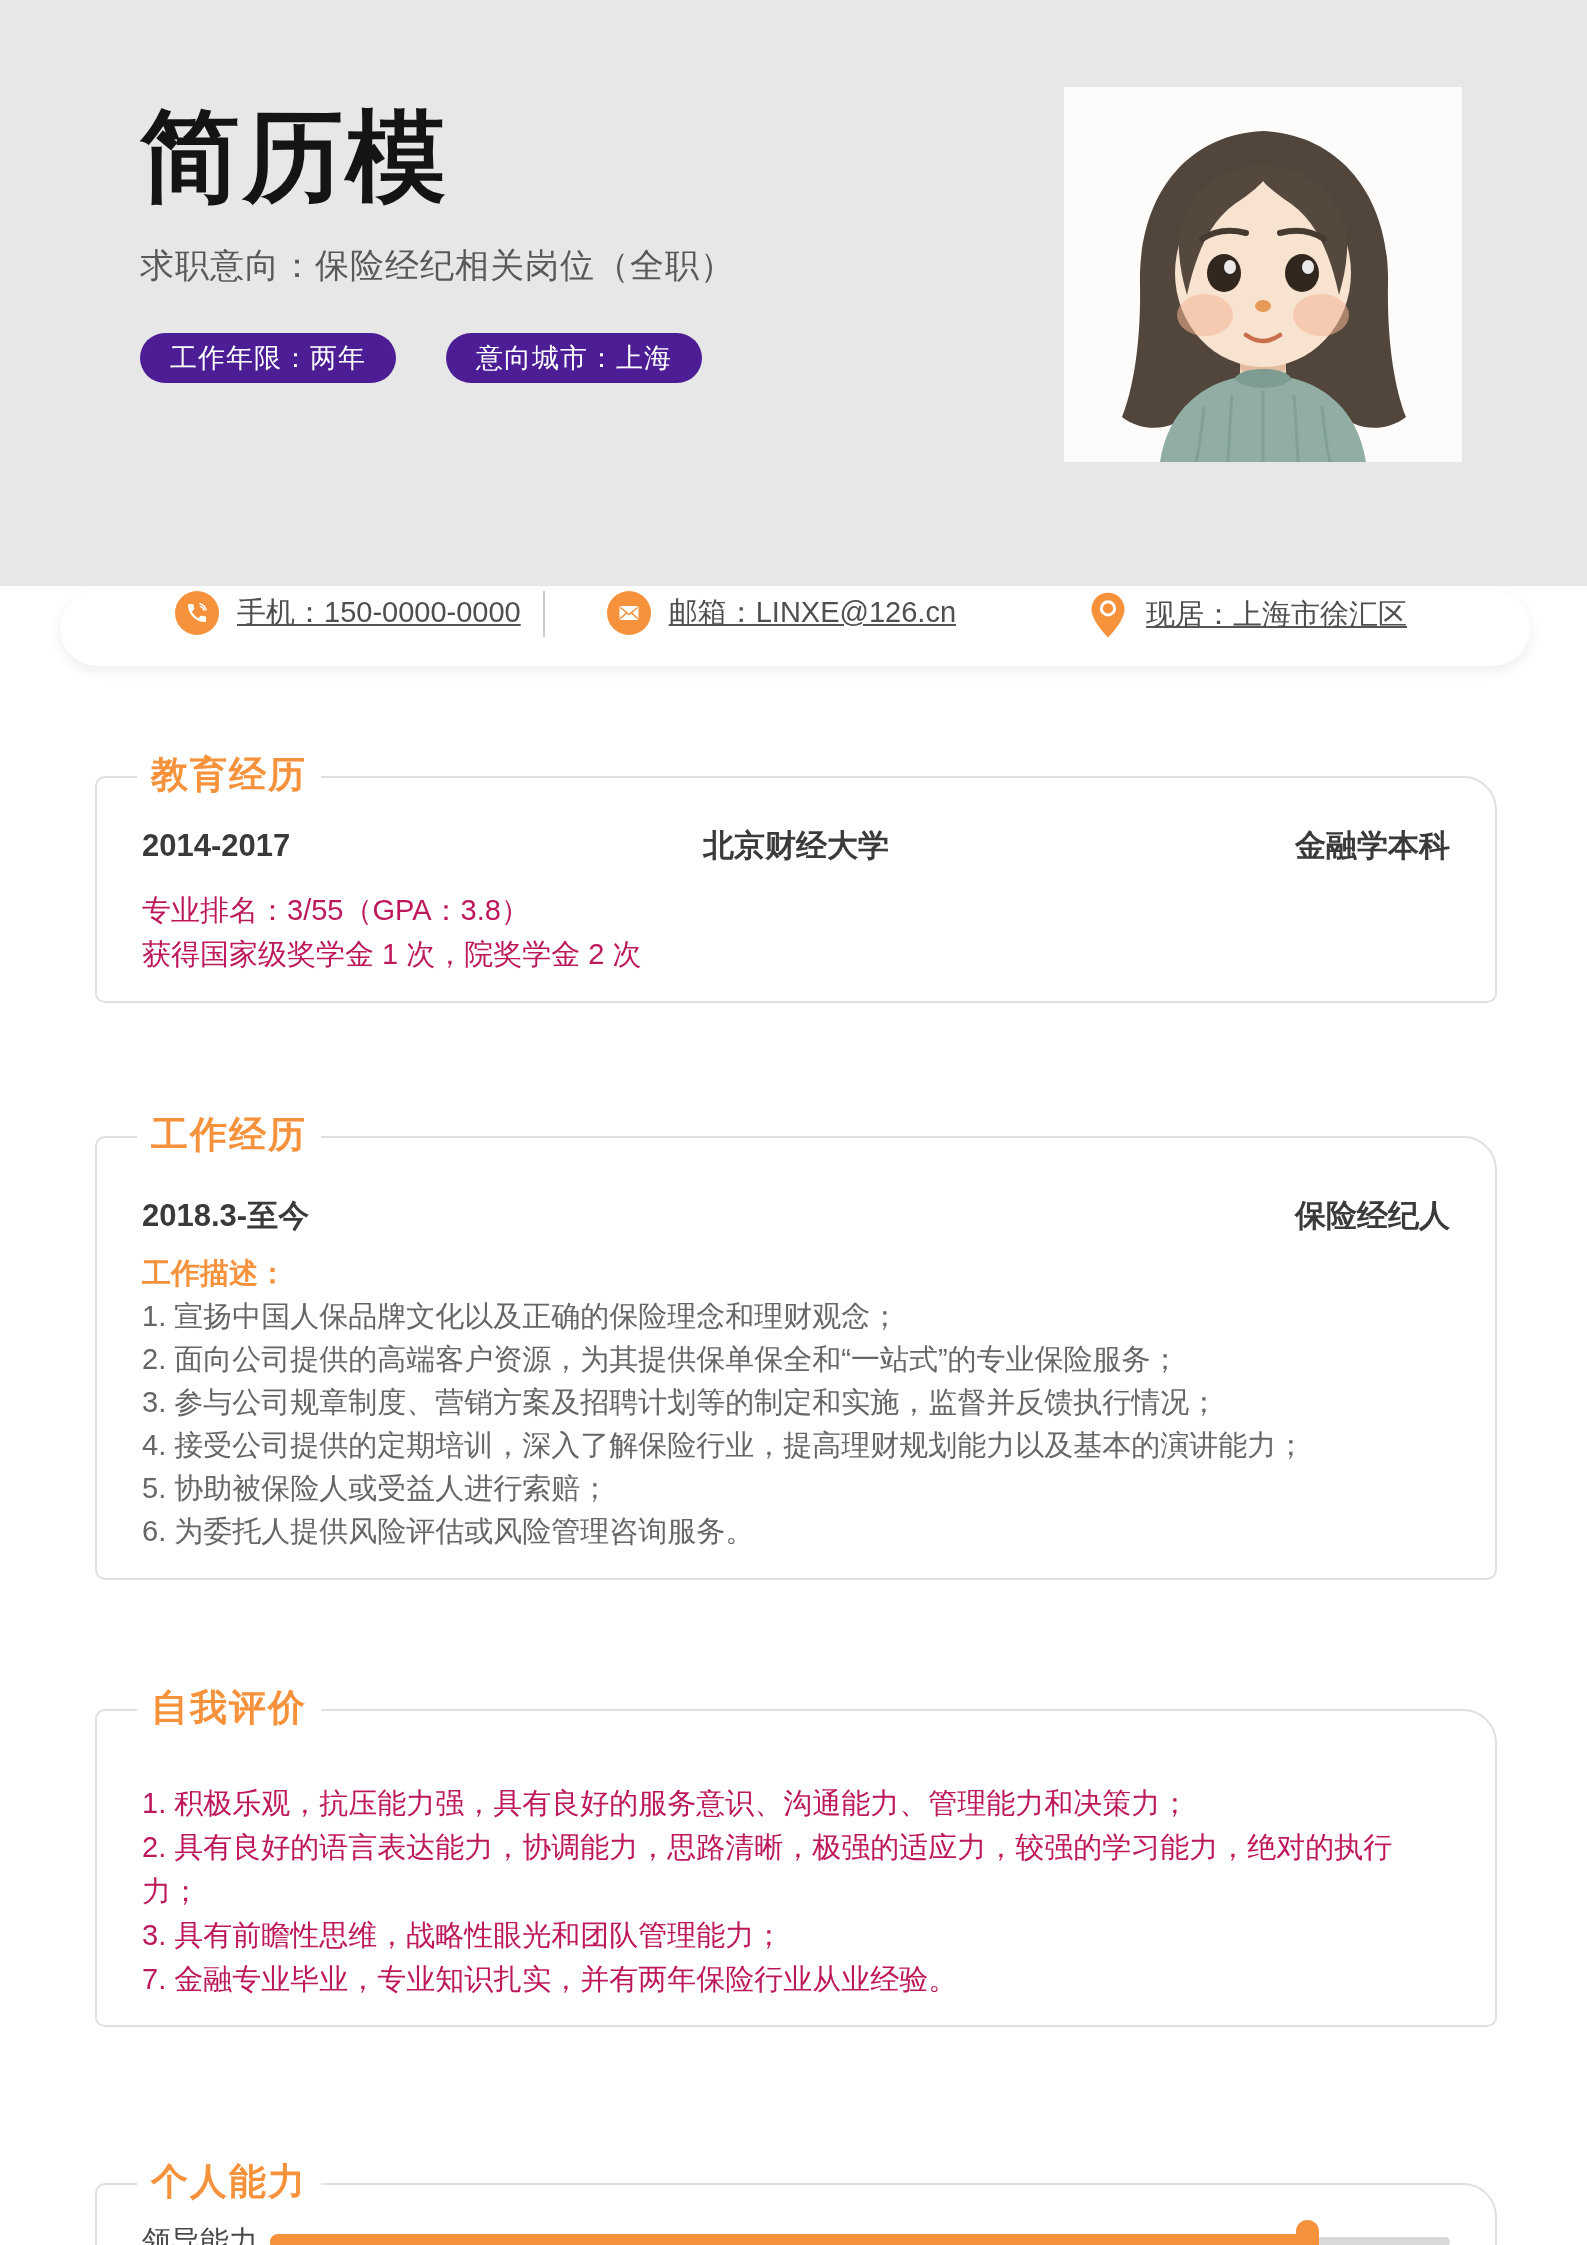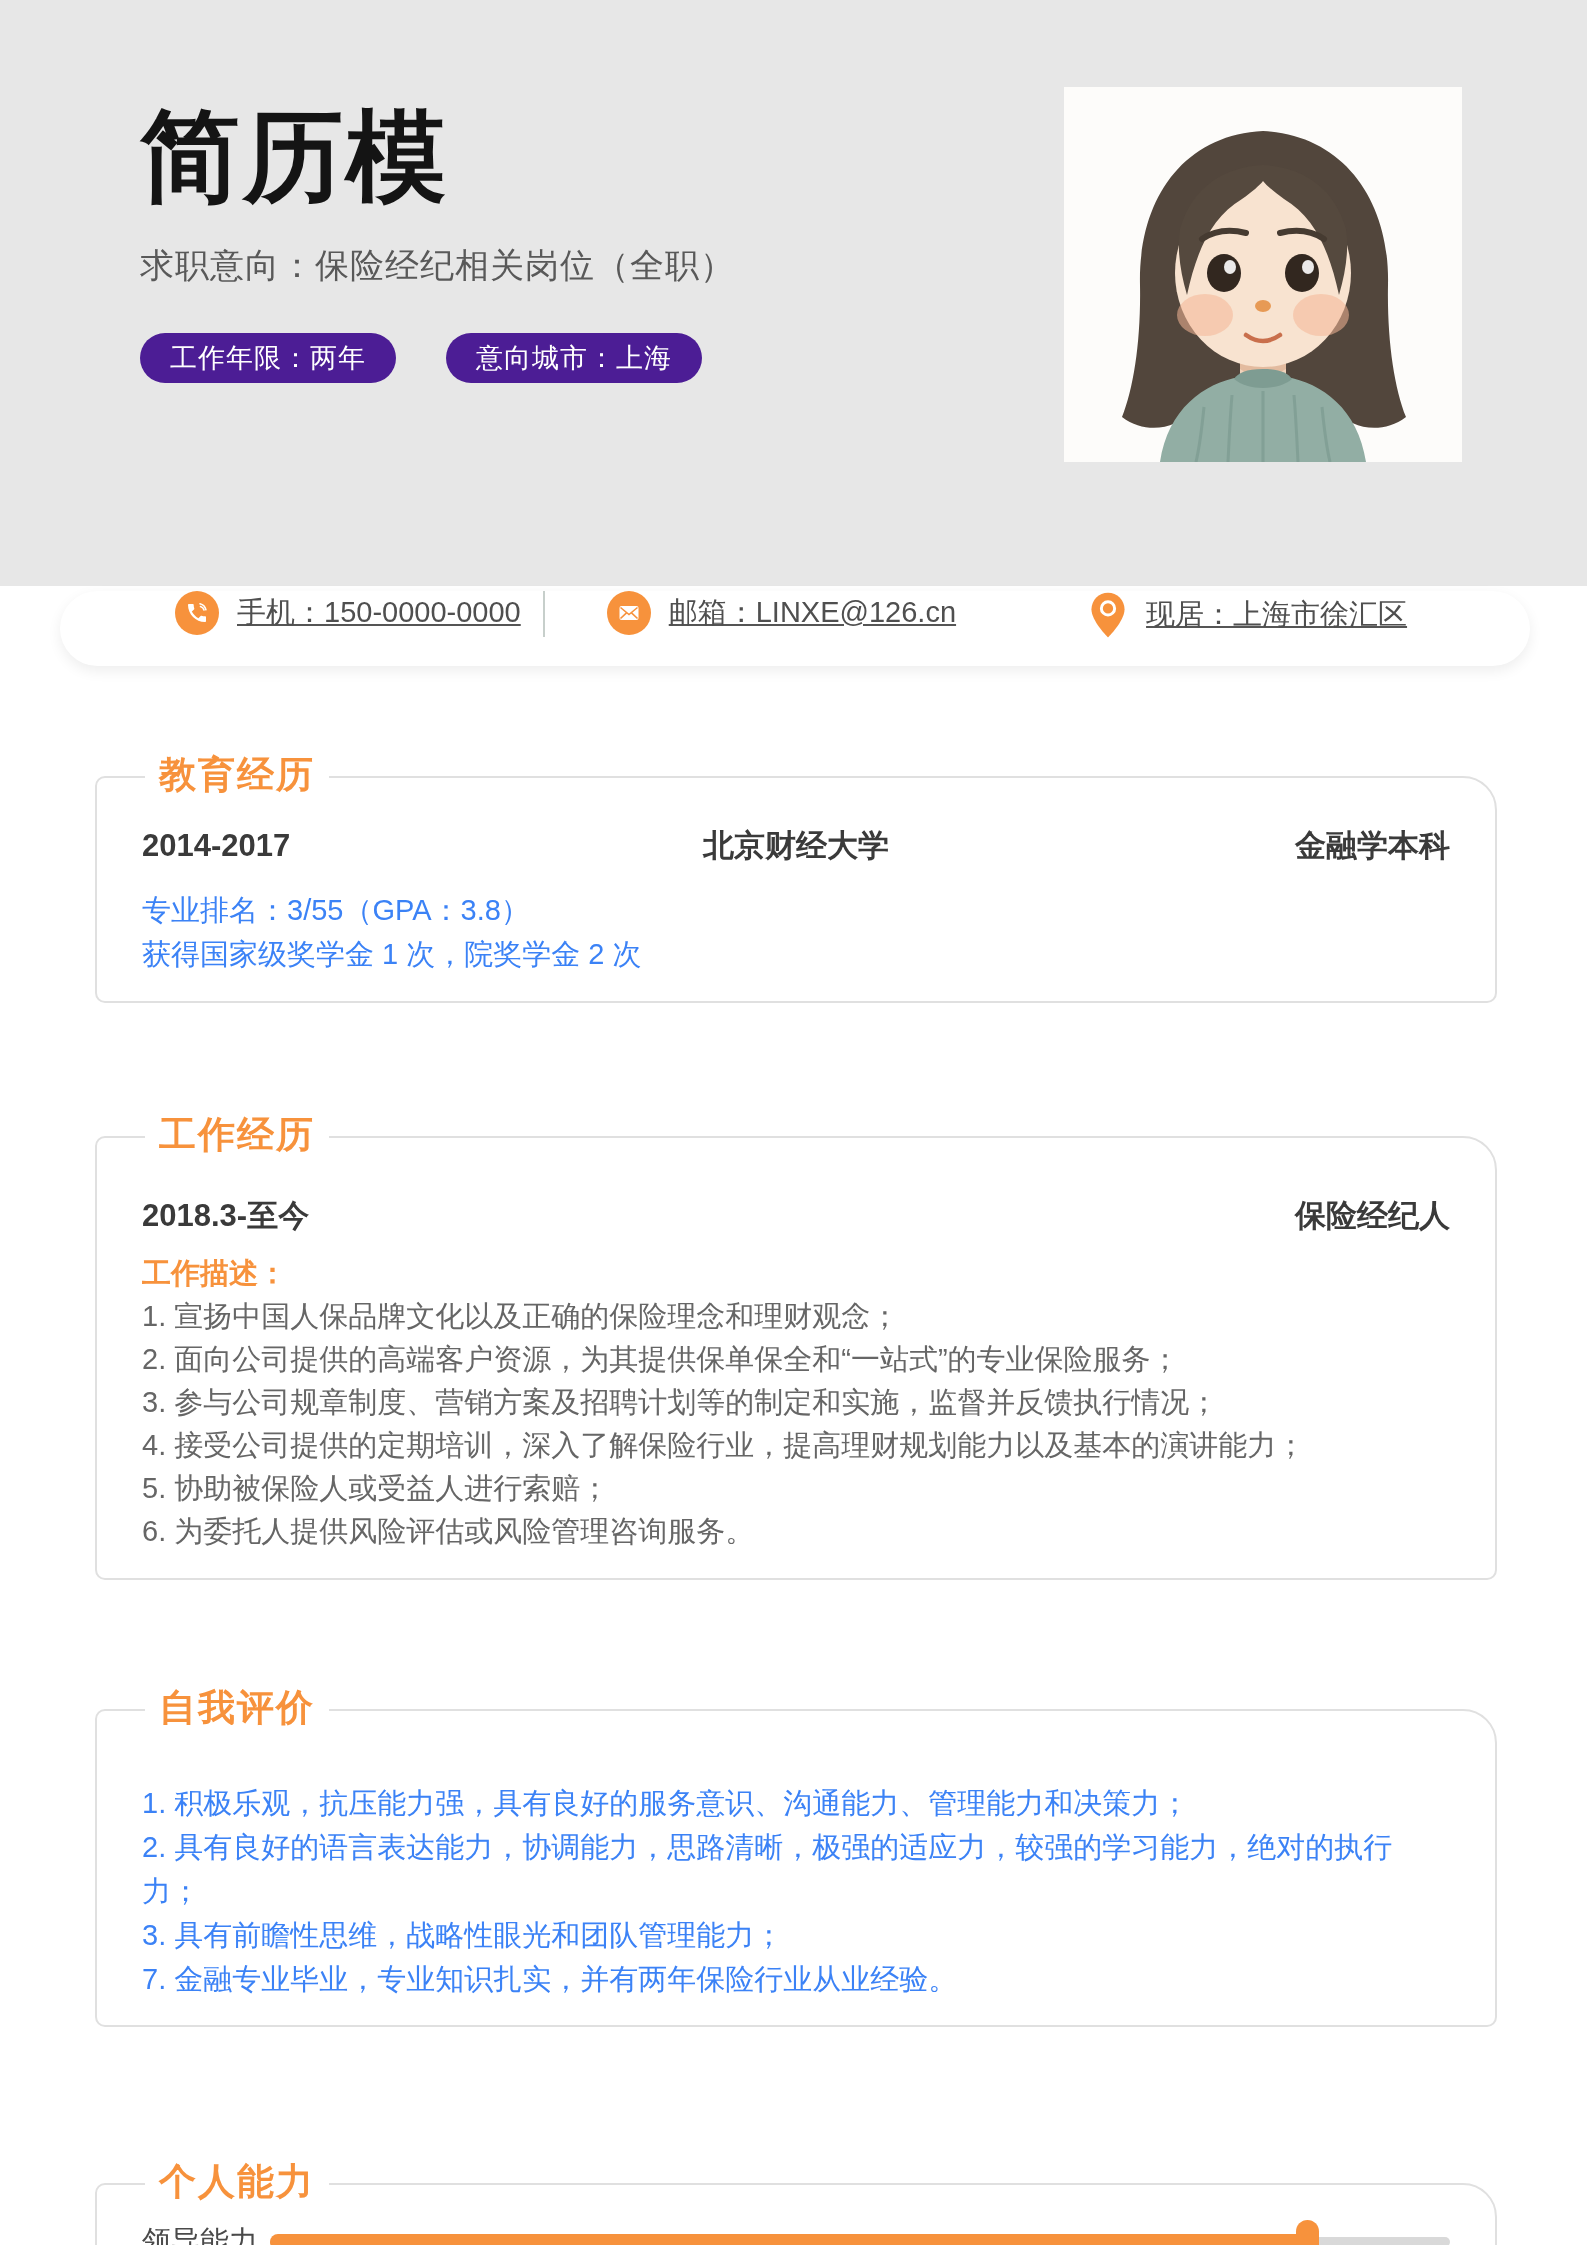--- a/index.html
+++ b/index.html
@@ -38,33 +38,33 @@
   .contact-divider { width:2px; height:46px; background:#c7cfcb; margin:0 62px 0 22px; }
   .ci-address { margin-left:132px; }
   .pin-wrap { width:40px; height:48px; flex:0 0 auto; }
   
   main { padding:0 90px 0 95px; }
   .card {
     position:relative; border:2px solid #e0e0e0; border-radius:10px 34px 10px 10px;
     background:#fff;
   }
   .card-title {
-    position:absolute; top:-28px; left:48px; background:#fff; padding:0 14px;
+    position:absolute; top:-28px; left:40px; background:#fff; padding:0 14px;
     font-size:37px; font-weight:700; color:#F7923C; letter-spacing:2px;
   }
   .card-edu    { margin-top:110px; padding:50px 45px 25px; }
   .card-work   { margin-top:133px; padding:60px 45px 25px; }
   .card-self   { margin-top:129px; padding:70px 45px 24px; }
   .card-skills { margin-top:156px; padding:34px 45px 10px; }
   .bold-row { display:flex; align-items:baseline; font-weight:700; font-size:31px; color:#3a3a3a; line-height:36px; }
   .bold-row .c1 { flex:1; text-align:left; }
   .bold-row .c2 { flex:1.6; text-align:center; }
   .bold-row .c3 { flex:1; text-align:right; }
   .detail { margin-top:24px; }
-  .detail p, .list p { font-size:29px; color:#3b82f6; line-height:44px; }
+  .detail p, .list p { font-size:29px; color:#be185d; line-height:44px; }
   .desc-label { margin-top:18px; font-size:29px; font-weight:700; color:#F7923C; line-height:43px; }
   .work-list p { font-size:29px; color:#666; line-height:43px; }
   
   .skills-grid { display:grid; grid-template-columns:repeat(1,1fr); column-gap:50px; row-gap:18px; }
   .skill { display:flex; align-items:center; height:46px; }
   .skill-label { width:118px; font-size:29px; color:#4a4a4a; flex:0 0 auto; }
   .skill-track { position:relative; flex:1; height:10px; margin-left:10px; background:#D9D9D9; border-radius:6px; }
   .skill-fill { position:absolute; left:0; top:50%; transform:translateY(-50%); height:16px; background:#F7923C; border-radius:8px; }
   .skill-thumb {
     position:absolute; right:-11px; top:50%; transform:translateY(-50%);

